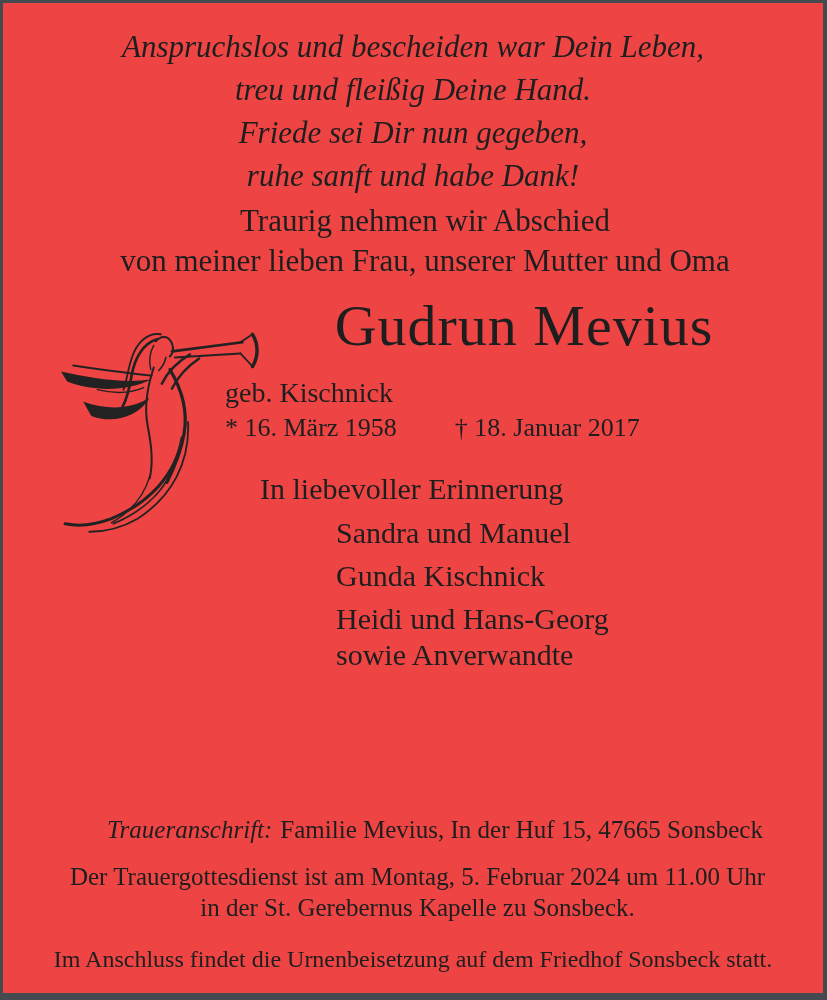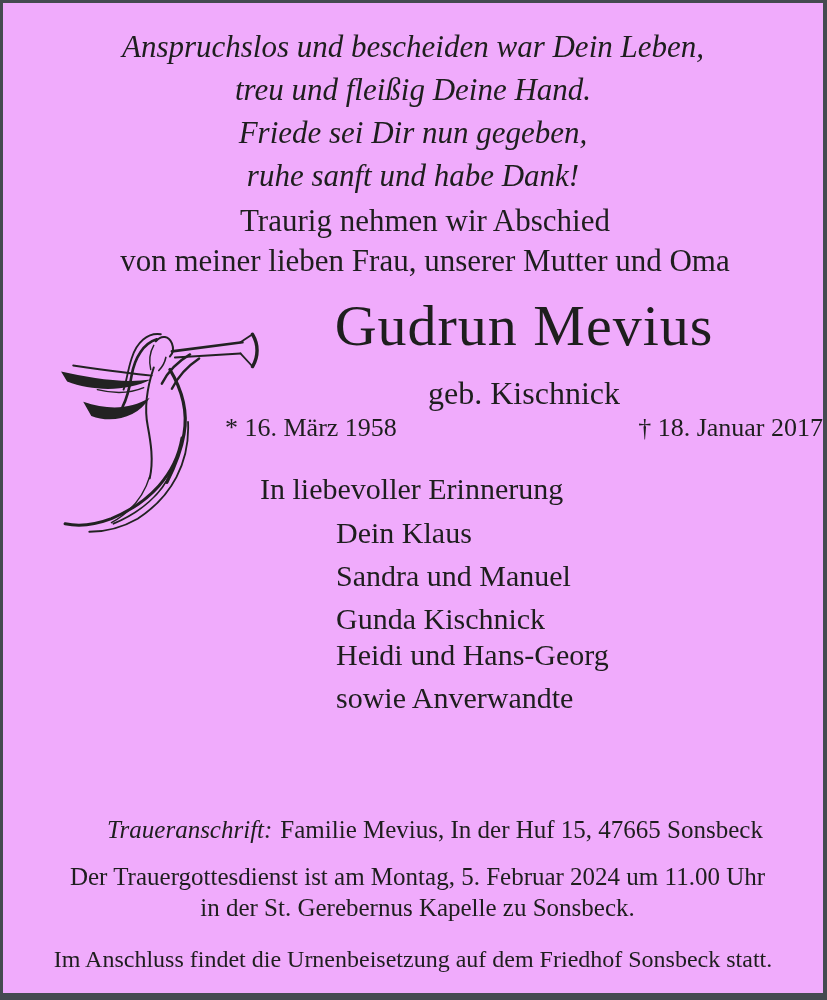--- a/index.html
+++ b/index.html
@@ -5,21 +5,21 @@
   html, body {
     margin: 0;
     padding: 0;
     background: #ffffff;
   }
   .page {
     position: relative;
     width: 827px;
     height: 1000px;
     box-sizing: border-box;
-    background: #f0abfc;
+    background: #ef4444;
     border-style: solid;
     border-color: #454a50;
     border-width: 3px 4px 7px 3px;
     font-family: "Liberation Serif", serif;
     color: #1e1e1e;
     overflow: hidden;
   }
   .abs { position: absolute; }
 
   .poem {
@@ -38,28 +38,28 @@
   }
   .deceased-name {
     top: 292px; left: 222px; right: 0;
     text-align: center;
     font-size: 58px;
     line-height: 62px;
     letter-spacing: 1px;
   }
   .maiden-name {
     top: 376px; left: 222px; right: 0;
-    text-align: center;
-    font-size: 32px;
+    text-align: left;
+    font-size: 28px;
     line-height: 28px;
   }
   .dates {
     top: 410px; left: 222px; right: 0;
     display: flex;
-    justify-content: space-between;
+    justify-content: flex-start;
     gap: 58px;
     font-size: 26px;
     line-height: 30px;
   }
   .angel {
     top: 322px; left: 50px;
     width: 262px; height: 212px;
   }
   .remember-heading {
     top: 471px; left: 257px;
@@ -159,21 +159,20 @@
 
       <path d="M128 112 C122 148 96 176 58 192 C42 198 26 200 12 197" stroke-width="3"></path>
       <path d="M134 96 C136 136 118 170 84 192 C70 200 52 205 36 205" stroke-width="1.8"></path>
       <path d="M118 144 C108 168 86 186 60 197" stroke-width="1.8"></path>
       <path d="M96 150 C90 170 76 186 58 196" stroke-width="1.4"></path>
     </g>
   </svg>
 
   <div class="abs remember-heading">In liebevoller Erinnerung</div>
   <div class="abs names">
-    <div class="name-line">Dein Klaus</div>
     <div class="name-line">Sandra und Manuel</div>
     <div class="name-line">Gunda Kischnick</div>
     <div class="name-line">Heidi und Hans-Georg</div>
     <div class="name-line">sowie Anverwandte</div>
   </div>
 
   <div class="abs address">
     <span class="label">Traueranschrift:</span><span>Familie Mevius, In der Huf 15, 47665 Sonsbeck</span>
   </div>
 

